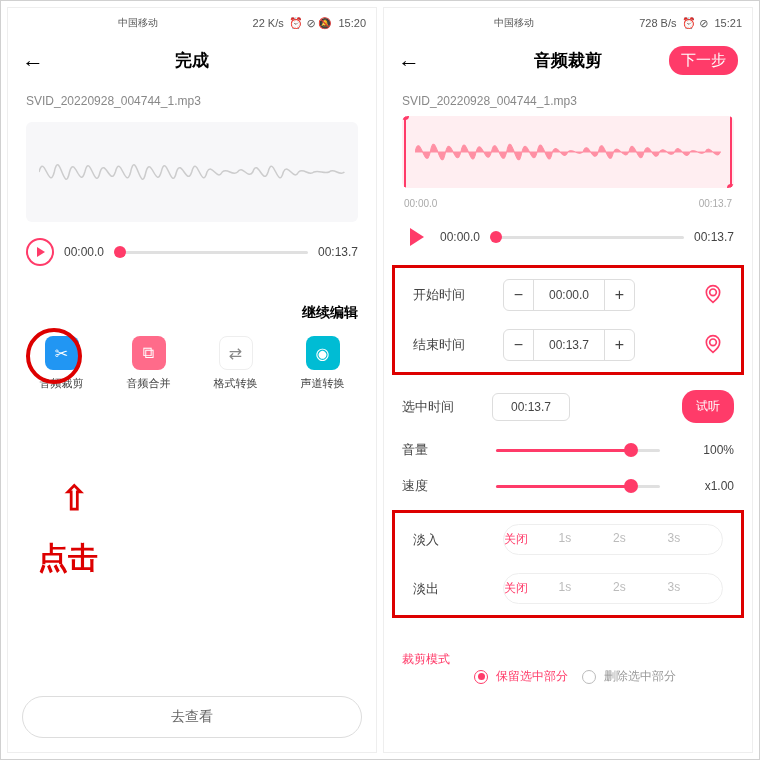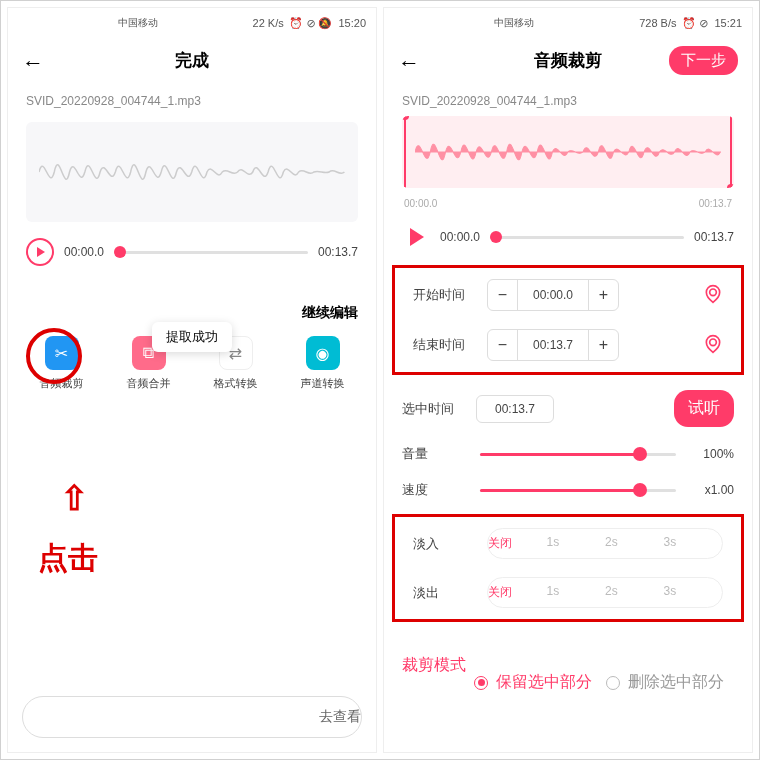--- a/index.html
+++ b/index.html
@@ -36,42 +36,42 @@
   .tools { display:flex; justify-content:space-around; padding:0 10px; position:relative;}
   .tool { display:flex; flex-direction:column; align-items:center; gap:6px; font-size:11px; color:#444;}
   .tool .ic { width:34px; height:34px; border-radius:8px; display:flex; align-items:center; justify-content:center; color:#fff; font-size:16px;}
   .ic.blue{background:#2196f3;} .ic.pink{background:#ff6b8a;} .ic.white{background:#fff;color:#888;border:1px solid #eee;} .ic.cyan{background:#00bcd4;}
   .toast{position:absolute;left:50%;top:-14px;transform:translateX(-50%);background:#fff;padding:6px 14px;border-radius:6px;font-size:13px;box-shadow:0 2px 10px rgba(0,0,0,0.15);}
   .anno-circle{position:absolute;width:56px;height:56px;border:4px solid #d00;border-radius:50%;}
   .anno-arrow{position:absolute;color:#d00;font-size:34px;font-weight:bold;}
   .anno-text{position:absolute;color:#d00;font-size:30px;font-weight:bold;}
   .bottom-btns{position:absolute;bottom:14px;left:14px;right:14px;display:flex;gap:12px;}
   .btn{flex:1;height:42px;border-radius:21px;display:flex;align-items:center;justify-content:center;font-size:14px;}
-  .btn.ghost{background:#fff;border:1px solid #ddd;color:#666;justify-content:flex-end;}
+  .btn.ghost{background:#fff;border:1px solid #ddd;color:#666;}
   .btn.pink{background:#ff3b69;color:#fff;}
   
-  .row{display:flex;align-items:center;padding:9px 18px;font-size:13px;color:#444;}
+  .row{display:flex;align-items:center;padding:9px 18px;font-size:13px;color:#444;gap:16px;}
   .row .lab{width:64px;}
   .stepper{display:flex;align-items:center;border:1px solid #ddd;border-radius:6px;overflow:hidden;margin-left:10px;}
   .stepper .sbtn{width:30px;height:30px;display:flex;align-items:center;justify-content:center;font-size:16px;border-right:1px solid #ddd;}
   .stepper .sbtn:last-child{border-right:none;border-left:1px solid #ddd;}
   .stepper .sval{width:70px;text-align:center;font-size:12px;}
   .pin{margin-left:auto;color:#ff3b69;}
   .pin svg{width:20px;height:20px;stroke:#ff3b69;fill:none;stroke-width:2;}
   .input-like{border:1px solid #ddd;border-radius:6px;padding:6px 18px;font-size:12px;margin-left:10px;}
-  .mini-btn{margin-left:auto;background:#ff3b69;color:#fff;font-size:16px;padding:8px 14px;border-radius:14px;text-align:center;}
+  .mini-btn{margin-left:auto;background:#ff3b69;color:#fff;font-size:12px;padding:8px 14px;border-radius:14px;text-align:center;}
   .slider{flex:1;height:3px;background:#e0e0e0;border-radius:2px;position:relative;margin:0 14px;}
   .slider .fill{height:100%;background:#ff3b69;border-radius:2px;}
   .slider .knob{width:14px;height:14px;background:#ff3b69;border-radius:50%;position:absolute;top:-6px;}
   .rval{width:44px;text-align:right;font-size:12px;}
   .seg{flex:1;display:flex;border:1px solid #eee;border-radius:16px;overflow:hidden;margin-left:10px;}
   .seg .sopt{flex:1;padding:6px 0;font-size:12px;color:#bbb;}
   .seg .sopt.active{color:#ff3b69;}
   .redbox{border:3px solid #d00;margin:6px 8px;padding:2px 0;}
-  .radio-row{display:flex;align-items:center;padding:10px 18px;font-size:16px;}
+  .radio-row{display:flex;align-items:center;padding:10px 18px;font-size:12px;}
   .radio-row .lab{color:#ff3b69;width:64px;}
   .radio{display:flex;align-items:center;gap:8px;margin-left:8px;margin-top:34px;}
   .rdot{width:14px;height:14px;border:1.5px solid #bbb;border-radius:50%;display:inline-flex;align-items:center;justify-content:center;}
   .rdot.on{border-color:#ff3b69;}
   .rdot.on::after{content:"";width:7px;height:7px;background:#ff3b69;border-radius:50%;}
 </style>
 </head>
 <body>
 
 <div class="wrap">
@@ -98,21 +98,20 @@
           <div class="tri"></div>
         </div>
       <span>00:00.0</span>
       <div class="prog">
           <div class="dot"></div>
         </div>
       <span>00:13.7</span>
     </div>
     <div class="sect-title">继续编辑</div>
     <div class="tools">
-      <div class="toast">提取成功</div>
       <div class="tool">
         <div class="ic blue">✂</div>
         <span>音频裁剪</span>
       </div>
       <div class="tool">
         <div class="ic pink">⧉</div>
         <span>音频合并</span>
       </div>
       <div class="tool">
         <div class="ic white">⇄</div>

